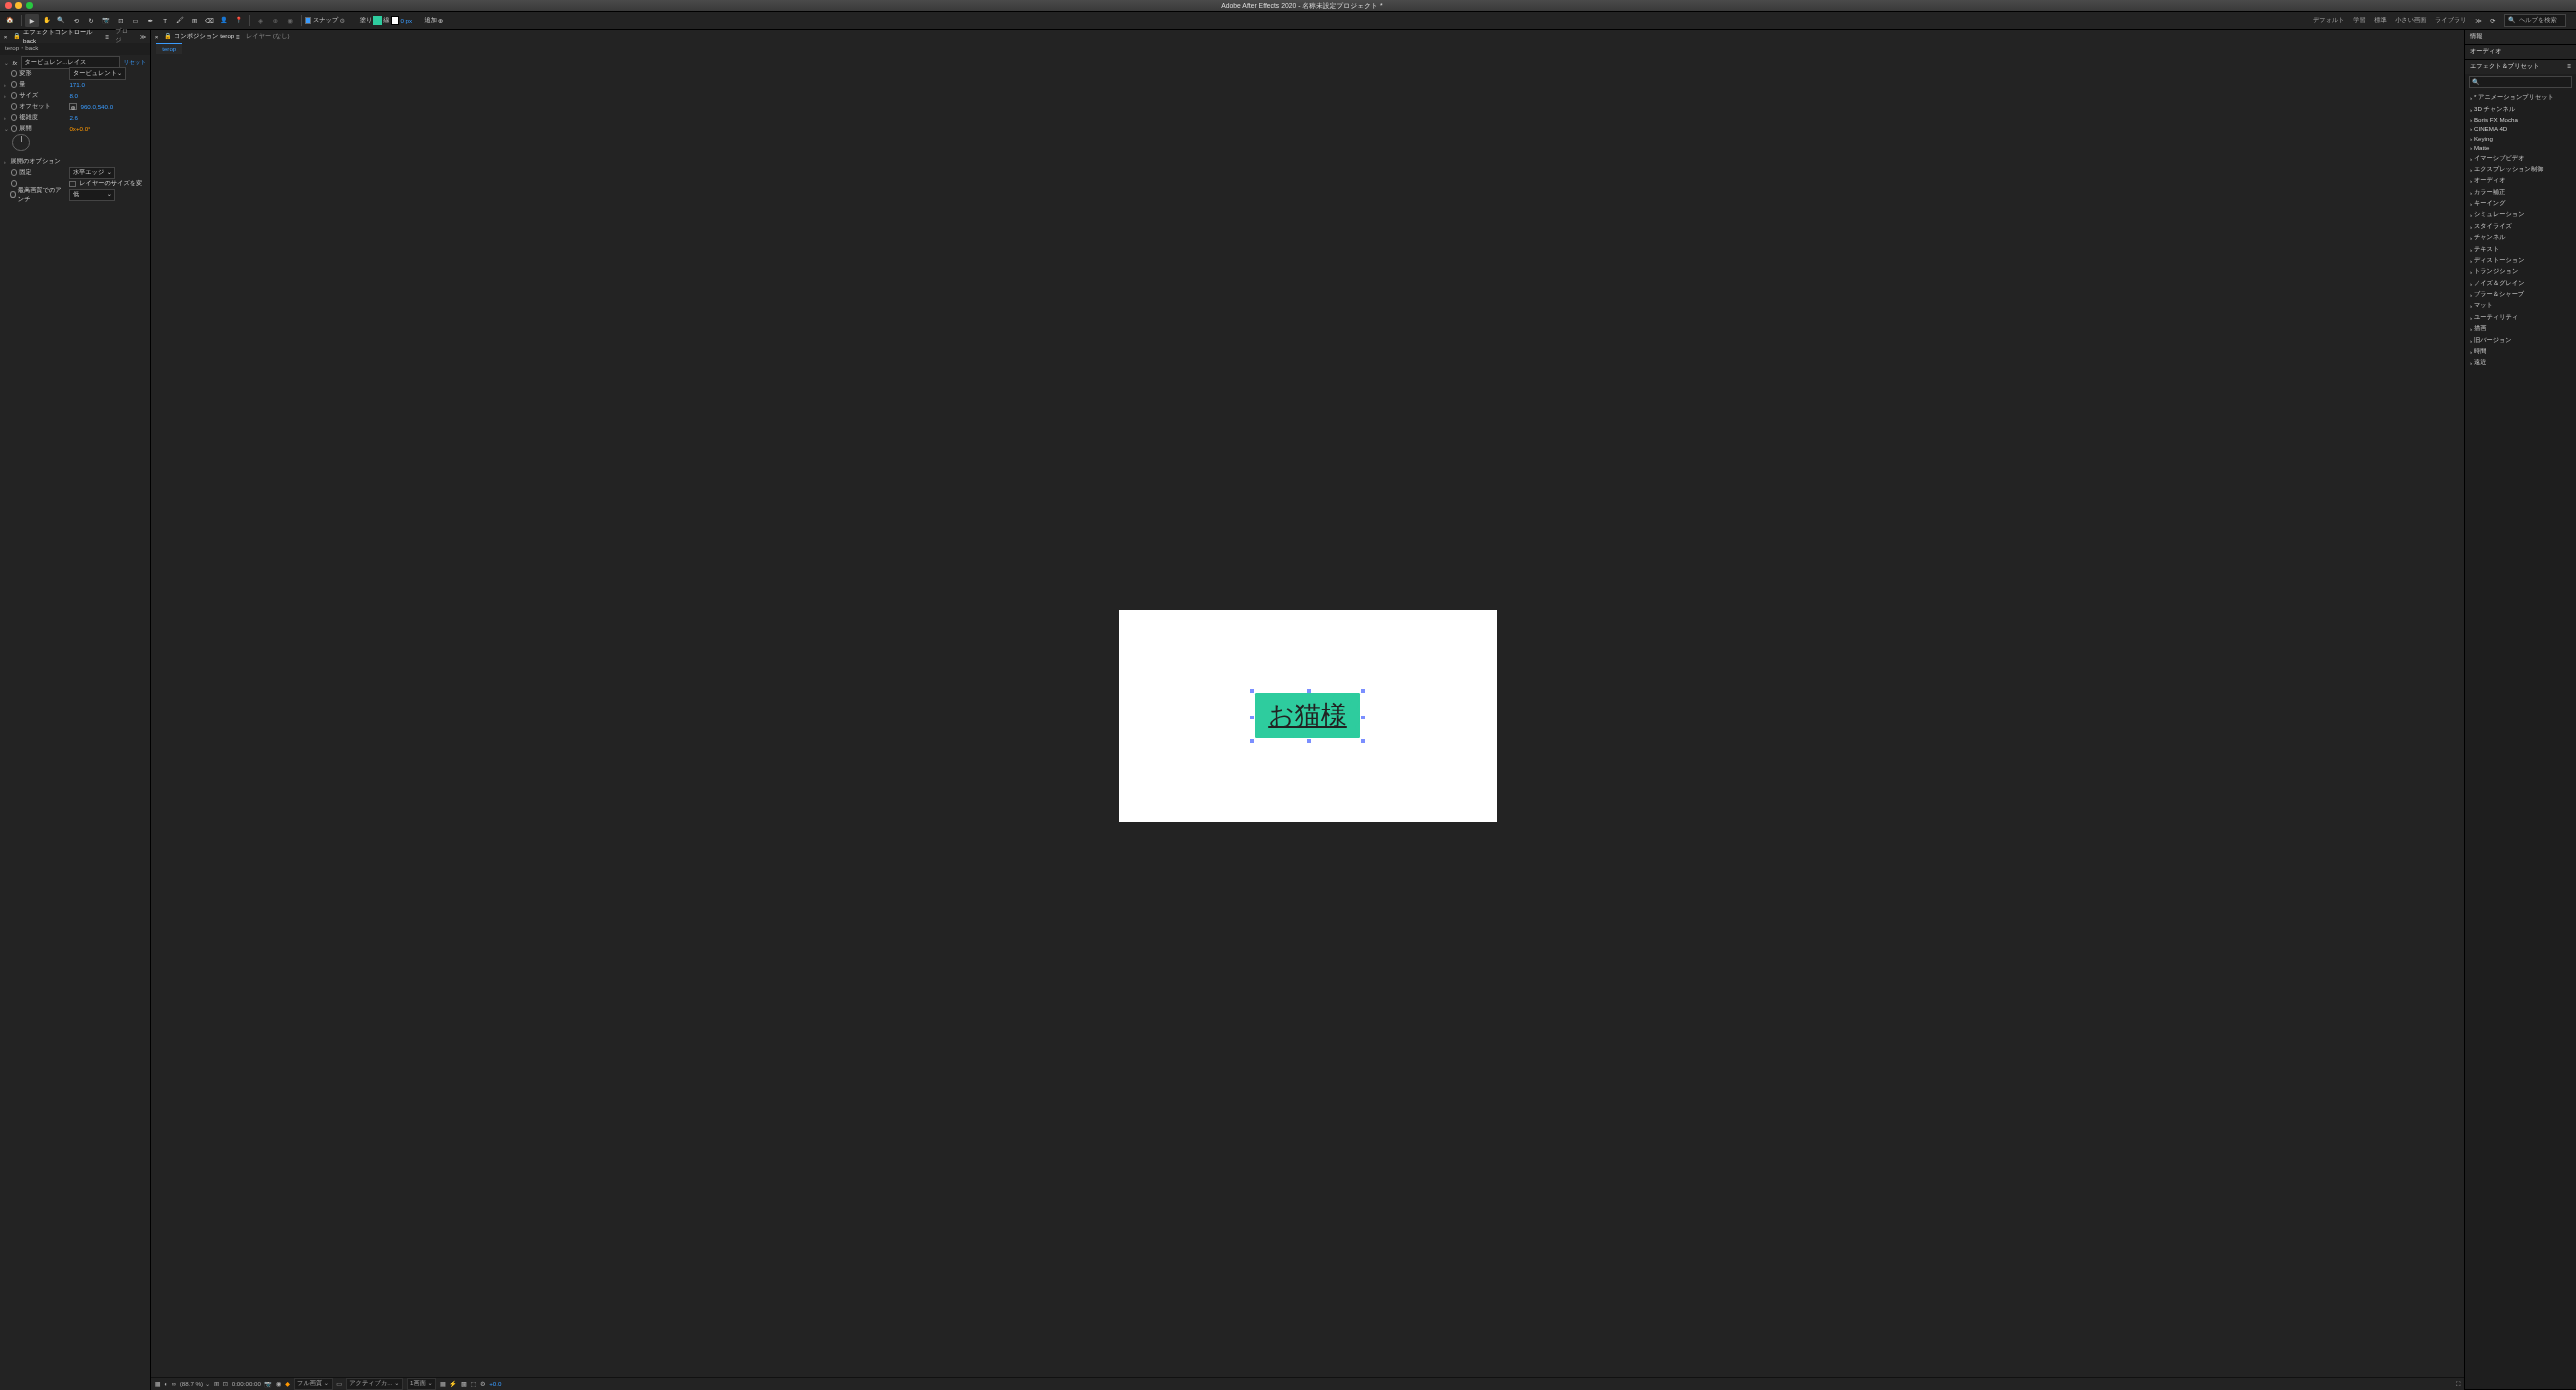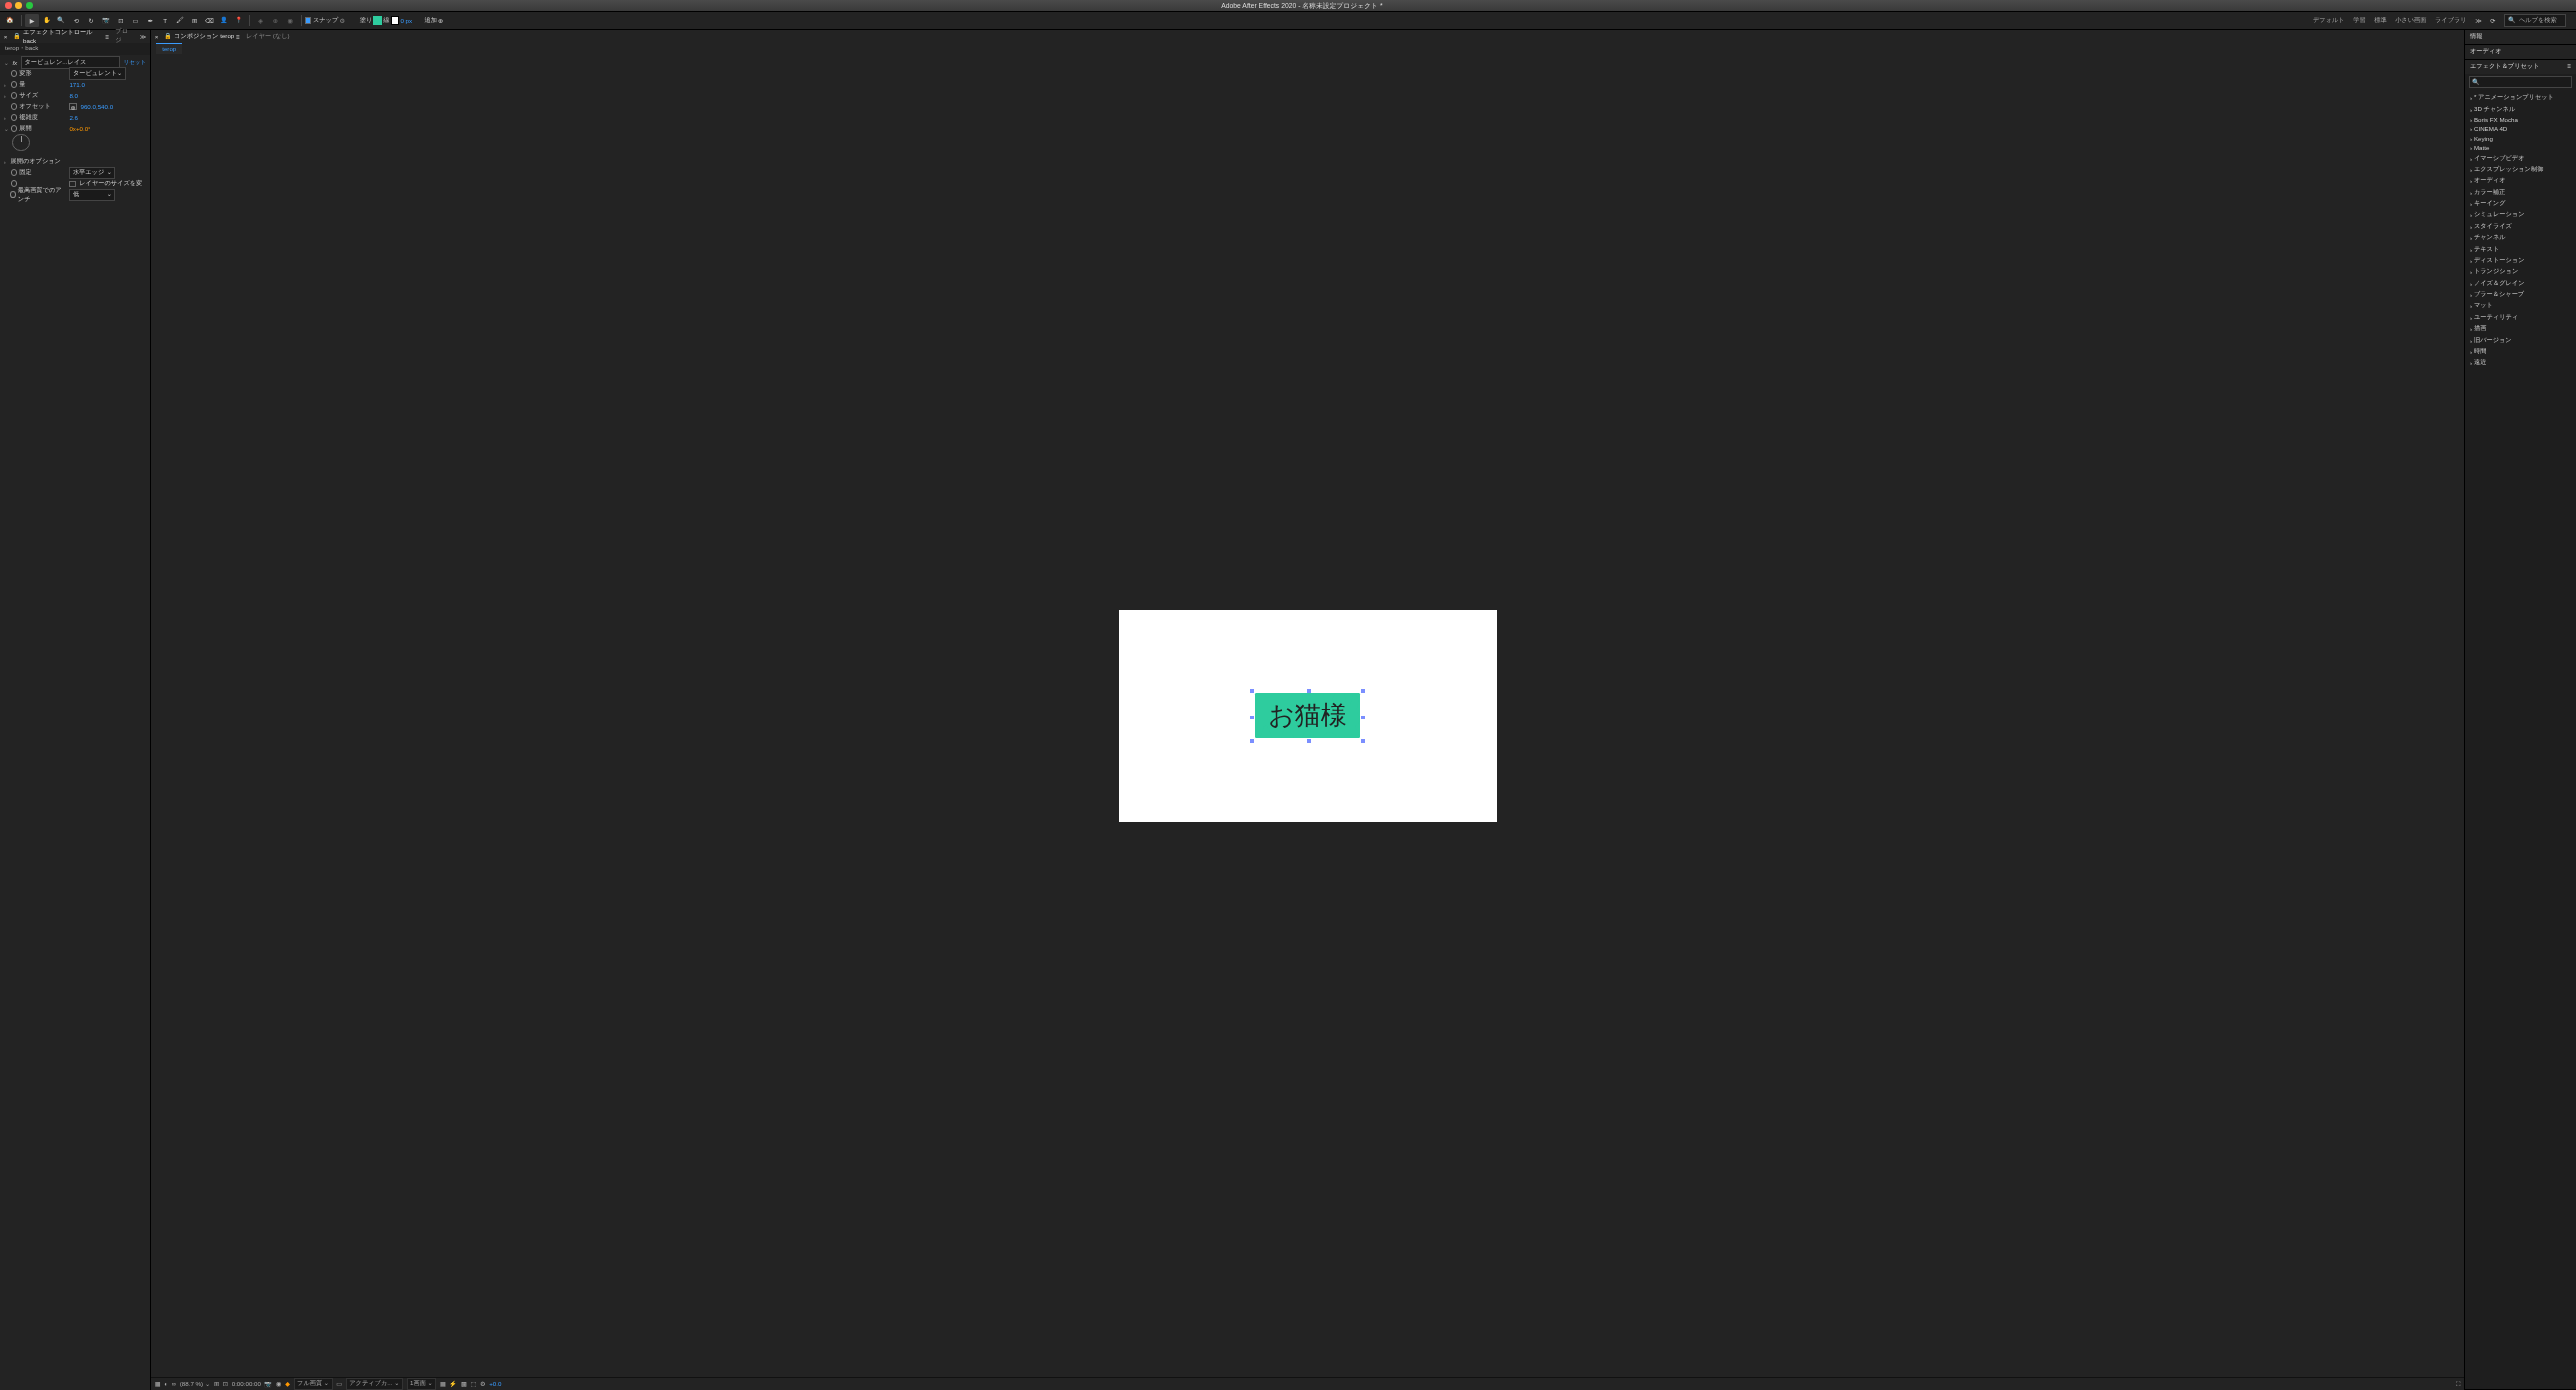--- a/index.html
+++ b/index.html
@@ -38,21 +38,21 @@
 .twisty { width: 5px; color: #888; cursor: pointer; }
 .dial { width: 17.3px; height: 17.3px; border: 0.6px solid #666; border-radius: 50%; margin-left: 12.3px; position: relative; }
 .dial::after { content: ''; position: absolute; top: 1.2px; left: 50%; width: 0.6px; height: 6.2px; background: #999; }
 .comp-tabs { height: 11px; background: #232323; padding: 0 5px; }
 .comp-tab { display: inline-block; background: #2a2a2a; padding: 1.2px 6.2px; font-size: 6.2px; color: #3a9cff; border-top: 1.2px solid #3a9cff; }
 .viewer { flex: 1; background: #232323; display: flex; align-items: center; justify-content: center; position: relative; }
 .canvas { background: #fff; width: 378px; height: 212px; display: flex; align-items: center; justify-content: center; position: relative; }
 .telop-box { position: relative; padding: 5px 13.6px; }
 .telop-bg { position: absolute; inset: 0; background: #2ecc9e; border-radius: 1.2px; }
 .telop-bg::before, .telop-bg::after { content: ''; position: absolute; inset: -3.7px; background: radial-gradient(circle at 10% 20%, #2ecc9e 1.9px, transparent 1.9px), radial-gradient(circle at 90% 80%, #2ecc9e 1.9px, transparent 1.9px); }
-.telop-text { position: relative; font-size: 26px; color: #222; font-weight: 400; }
+.telop-text { position: relative; font-size: 26px; color: #222; font-weight: 400; text-decoration: underline; }
 .telop-handles { position: absolute; inset: -2.5px; }
 .handle { position: absolute; width: 3.7px; height: 3.7px; background: #7b8fff; }
 .viewer-footer { height: 12.3px; background: #232323; border-top: 0.6px solid #111; display: flex; align-items: center; padding: 0 3.7px; gap: 3.7px; font-size: 6.2px; color: #aaa; }
 .vf-item { display: flex; align-items: center; gap: 1.9px; }
 .vf-dropdown { background: #1a1a1a; padding: 0.6px 2.5px; border: 0.6px solid #333; }
 .r-panel { border-bottom: 0.6px solid #000; }
 .r-header { padding: 2.5px 5px; font-size: 6.2px; color: #ddd; background: #232323; display: flex; justify-content: space-between; }
 .r-search { margin: 2.5px 3.7px; background: #1a1a1a; border: 0.6px solid #444; padding: 1.2px 2.5px; display: flex; align-items: center; gap: 2.5px; }
 .preset-list { padding: 1.2px 0; }
 .preset-item { padding: 1.2px 5px; font-size: 6.2px; color: #ccc; display: flex; align-items: center; gap: 1.9px; cursor: pointer; }

